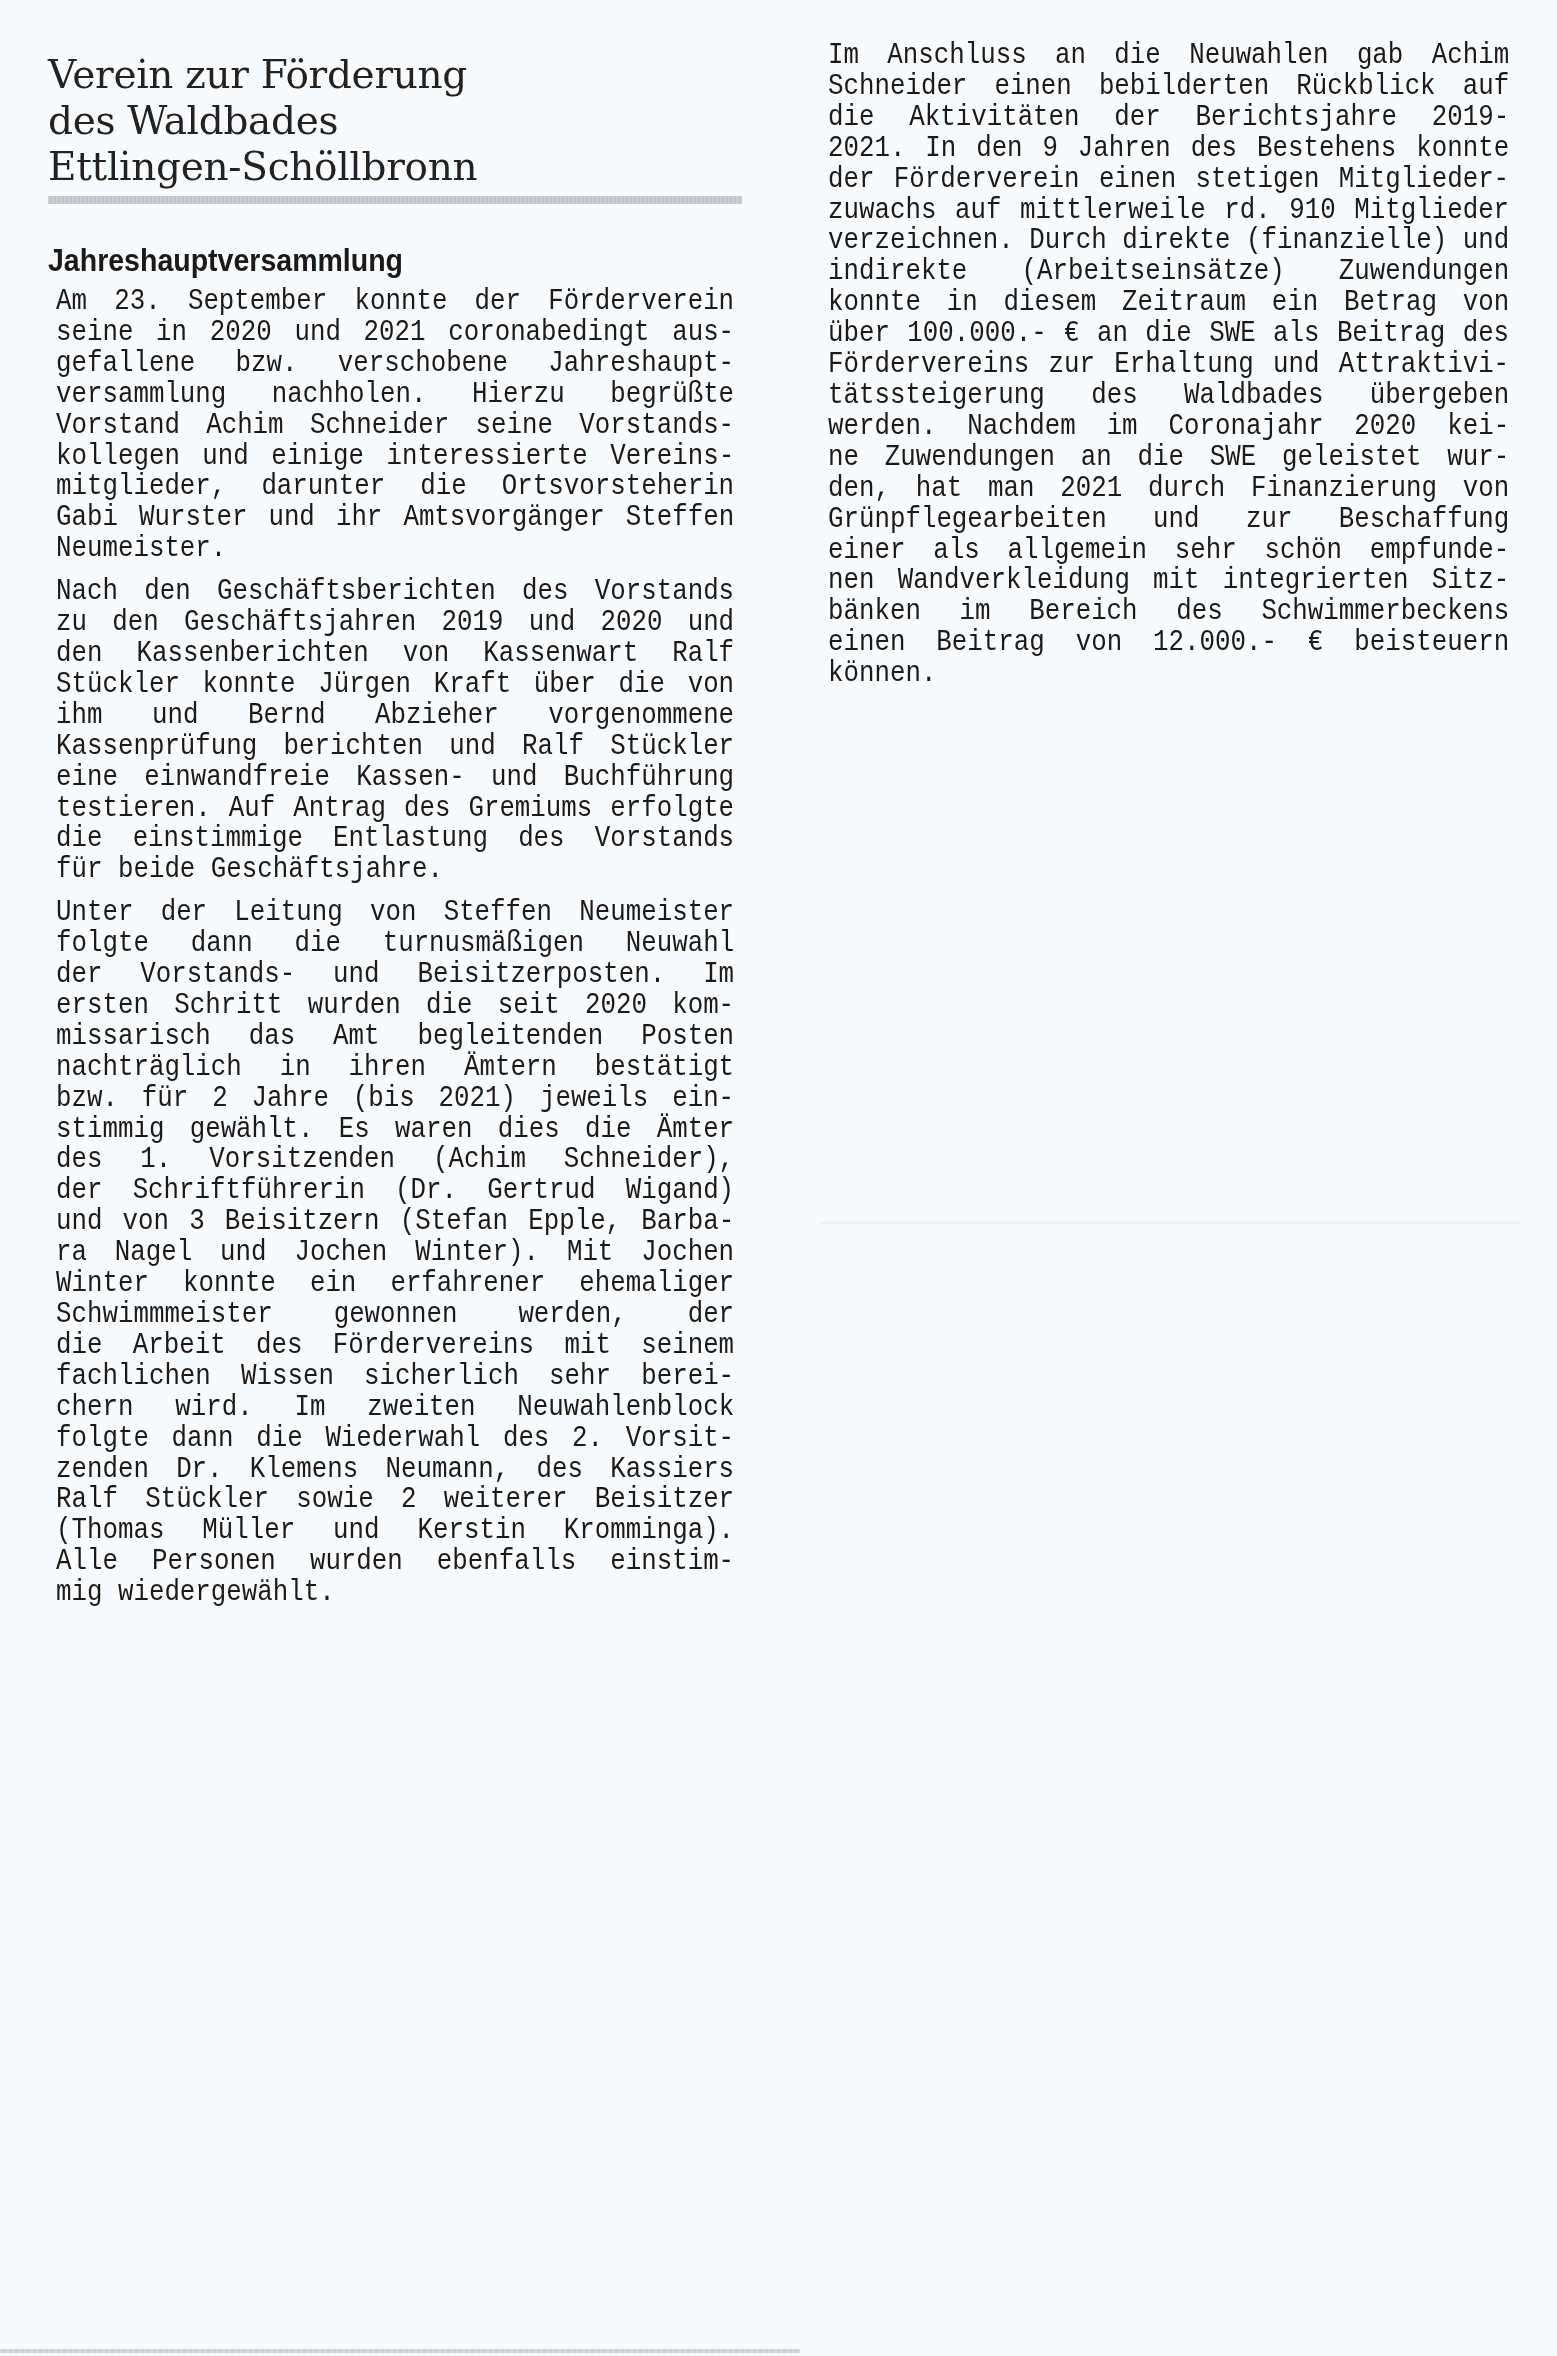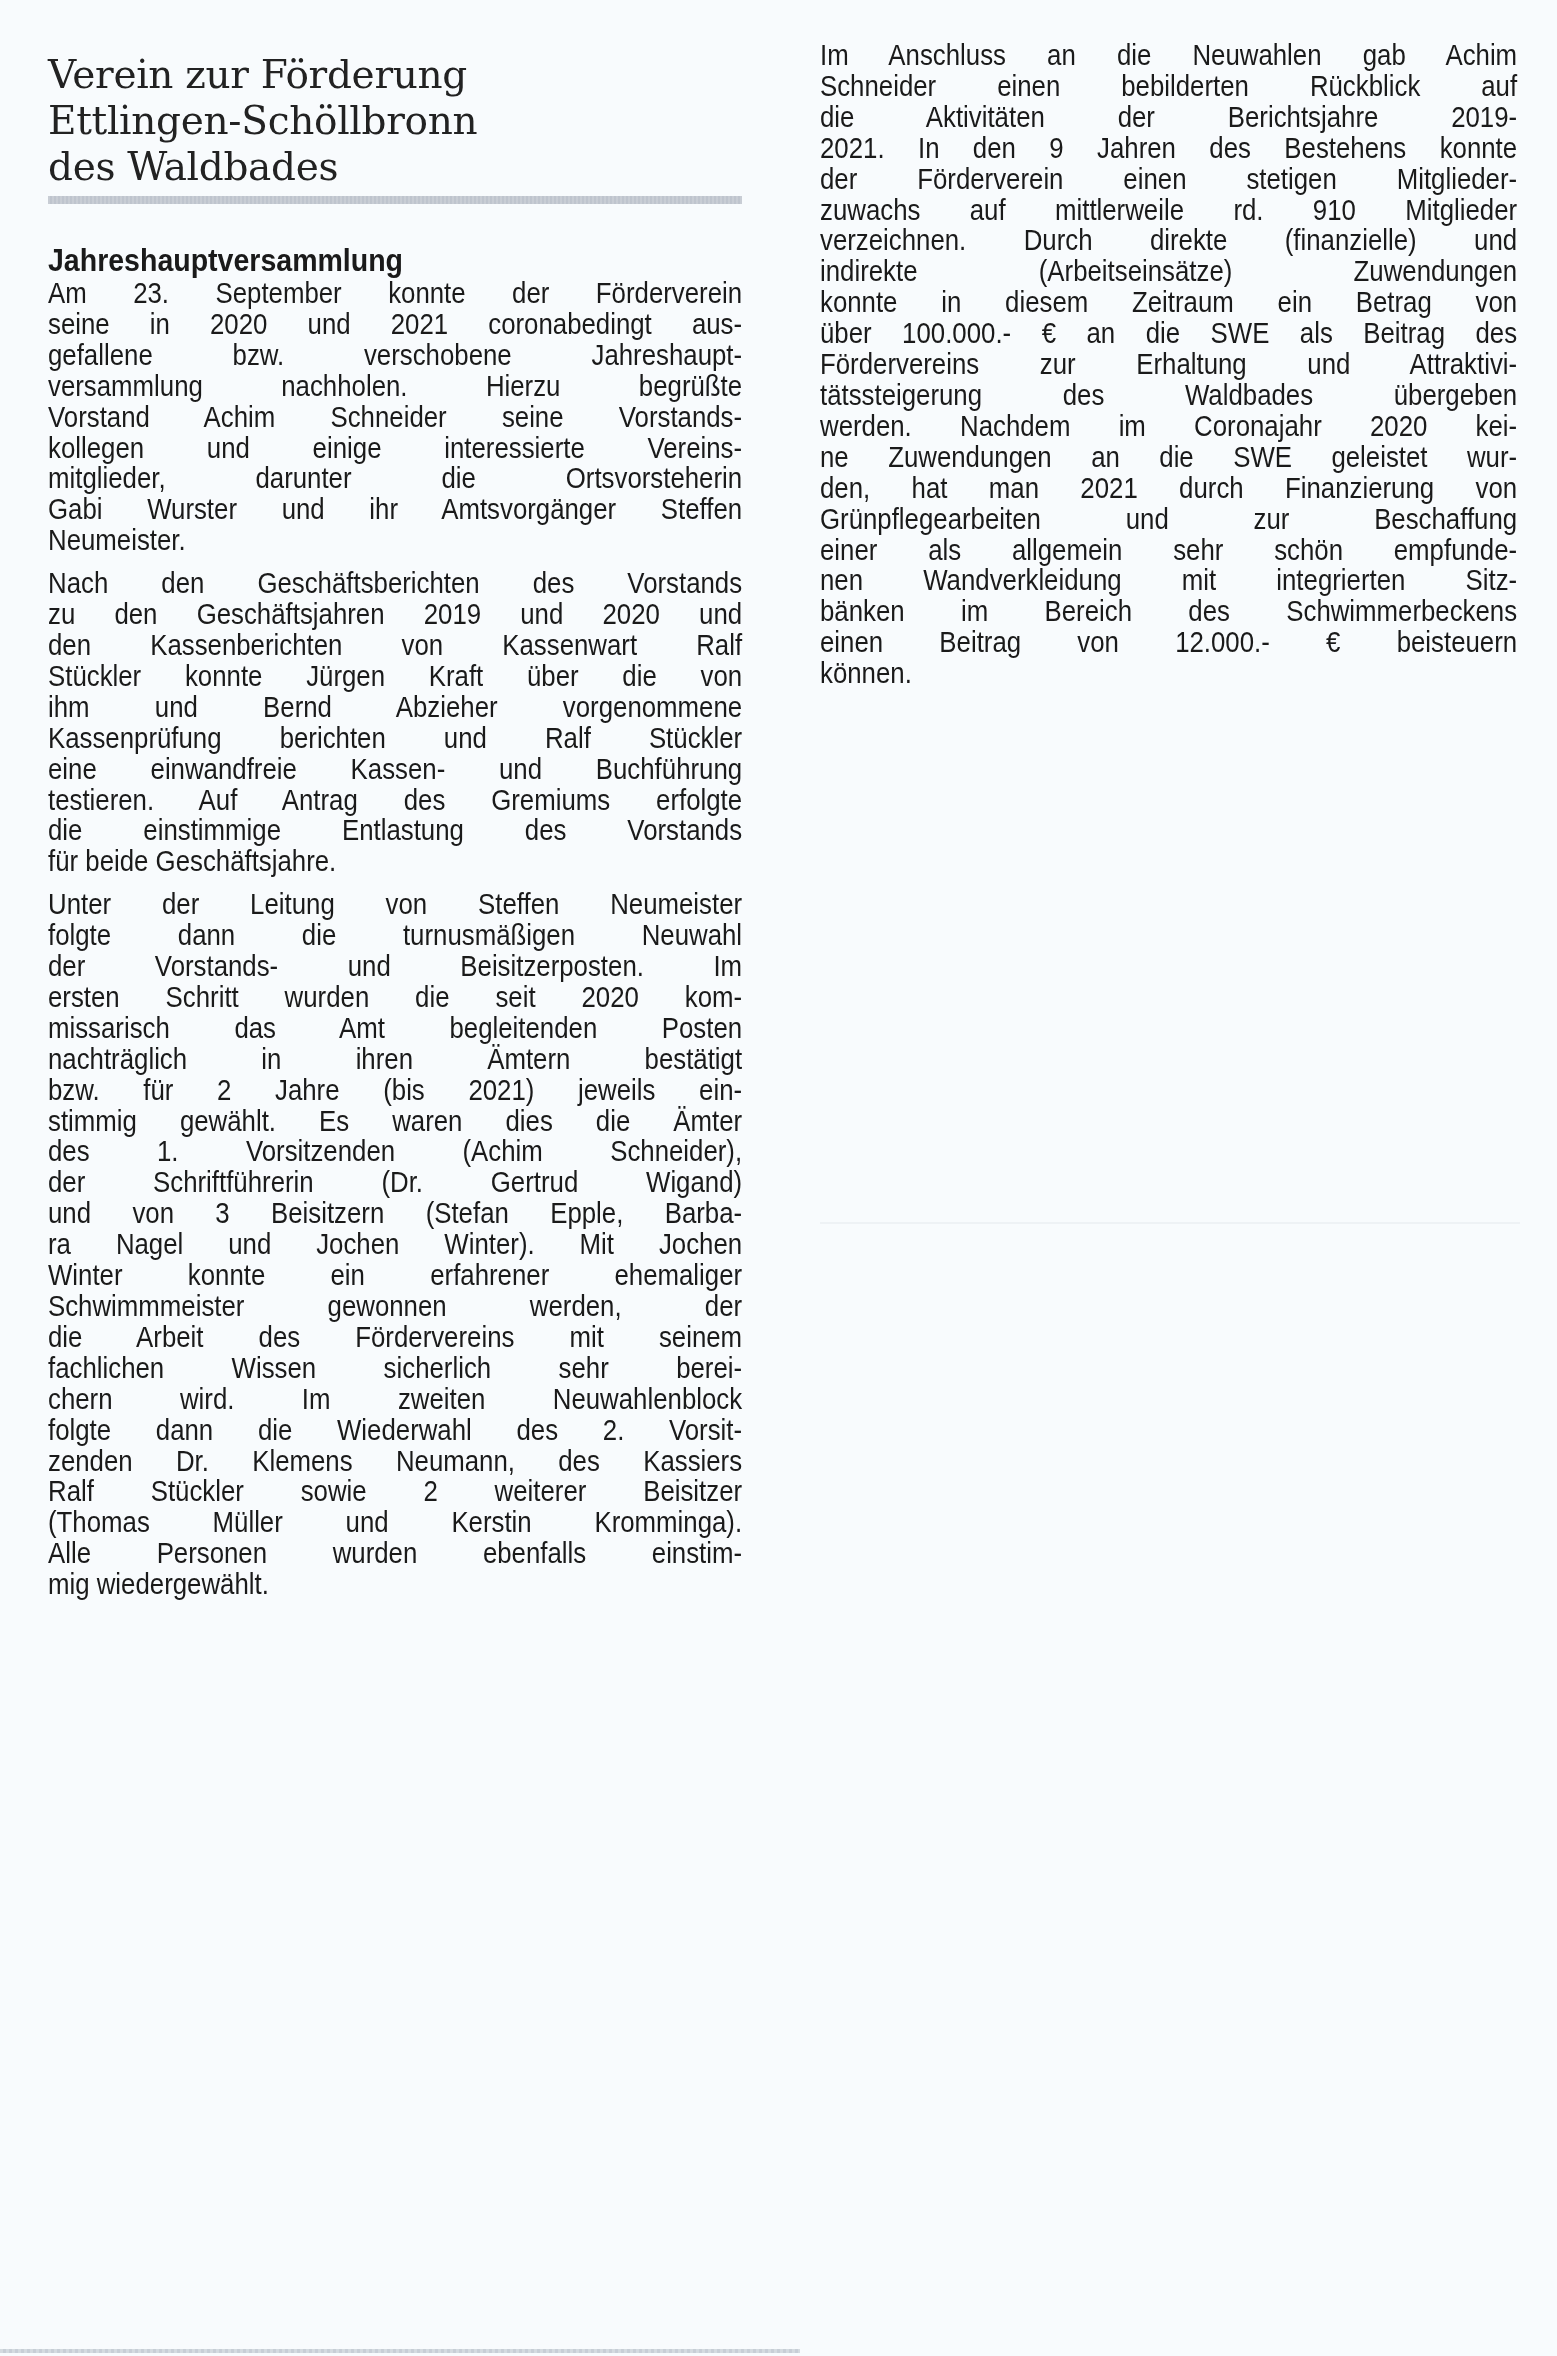--- a/index.html
+++ b/index.html
@@ -48,26 +48,26 @@
       font-weight: bold;
       font-size: 31px;
       line-height: 34px;
       margin: 40px 0 0 0;
       color: #1a1a1a;
       transform: scaleX(0.92);
       transform-origin: left;
       white-space: nowrap;
     }
     .para {
-      font-family: Liberation Sans, sans-serif;
+      font-family: Liberation Mono, monospace;
       font-size: 30px;
       line-height: 30.9px;
       text-align: justify;
       hyphens: manual;
-      margin: 0;
+      margin: 8px;
       color: #1a1a1a;
     }
     .para .line {
       display: block;
       text-align: justify;
       text-align-last: justify;
       white-space: nowrap;
       transform: scaleX(0.86);
       transform-origin: left;
       width: 116.3%;
@@ -95,22 +95,22 @@
     }
   </style>
 </head>
 <body>
 
 <div class="page">
 
   <div class="col-left">
     <h1 class="masthead">
       <span>Verein zur Förderung</span>
+      <span>des Waldbades</span>
       <span>Ettlingen-Schöllbronn</span>
-      <span>des Waldbades</span>
     </h1>
     <div class="masthead-rule"></div>
 
     <h2 class="section-heading">Jahreshauptversammlung</h2>
 
     <div id="left-paras">
         <p class="para">
           <span class="line">Am 23. September konnte der Förderverein</span>
           <span class="line">seine in 2020 und 2021 coronabedingt aus-</span>
           <span class="line">gefallene bzw. verschobene Jahreshaupt-</span>

